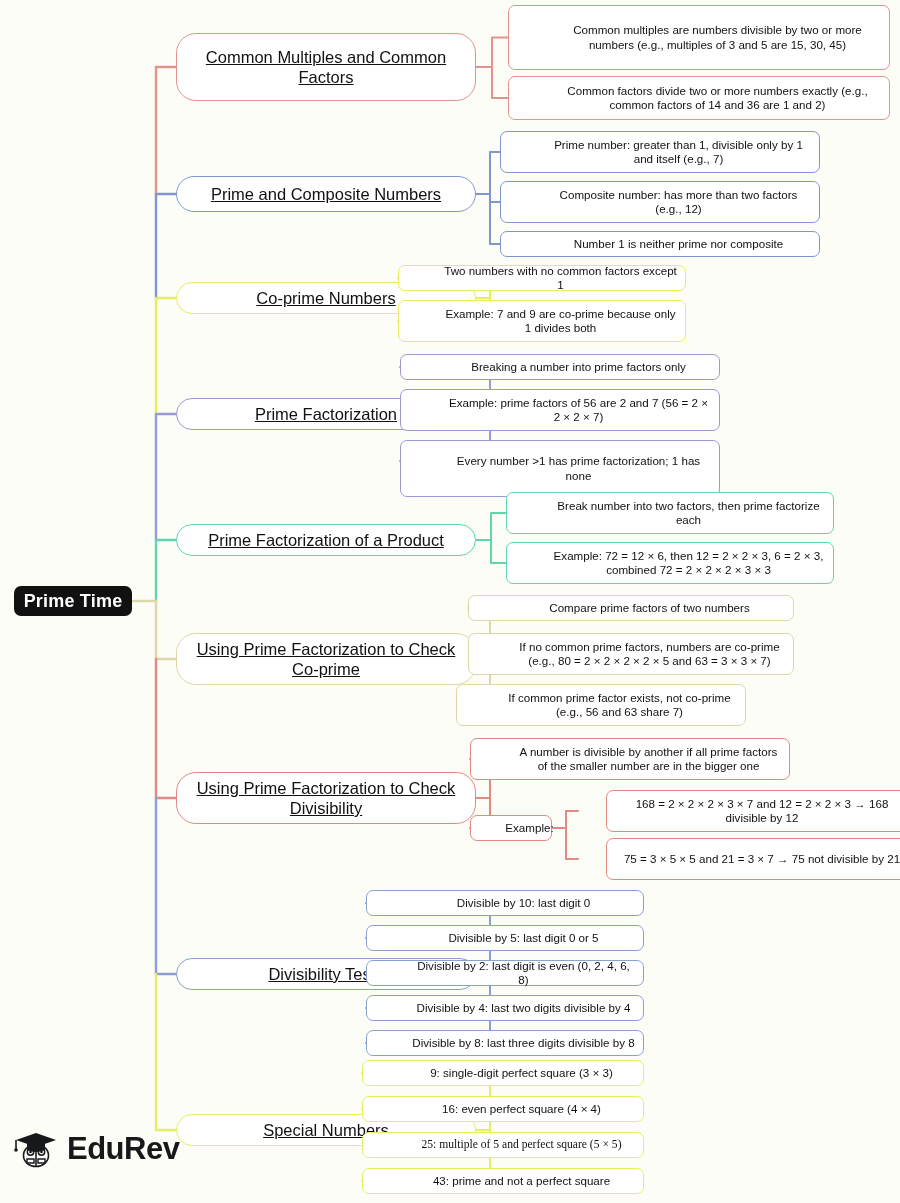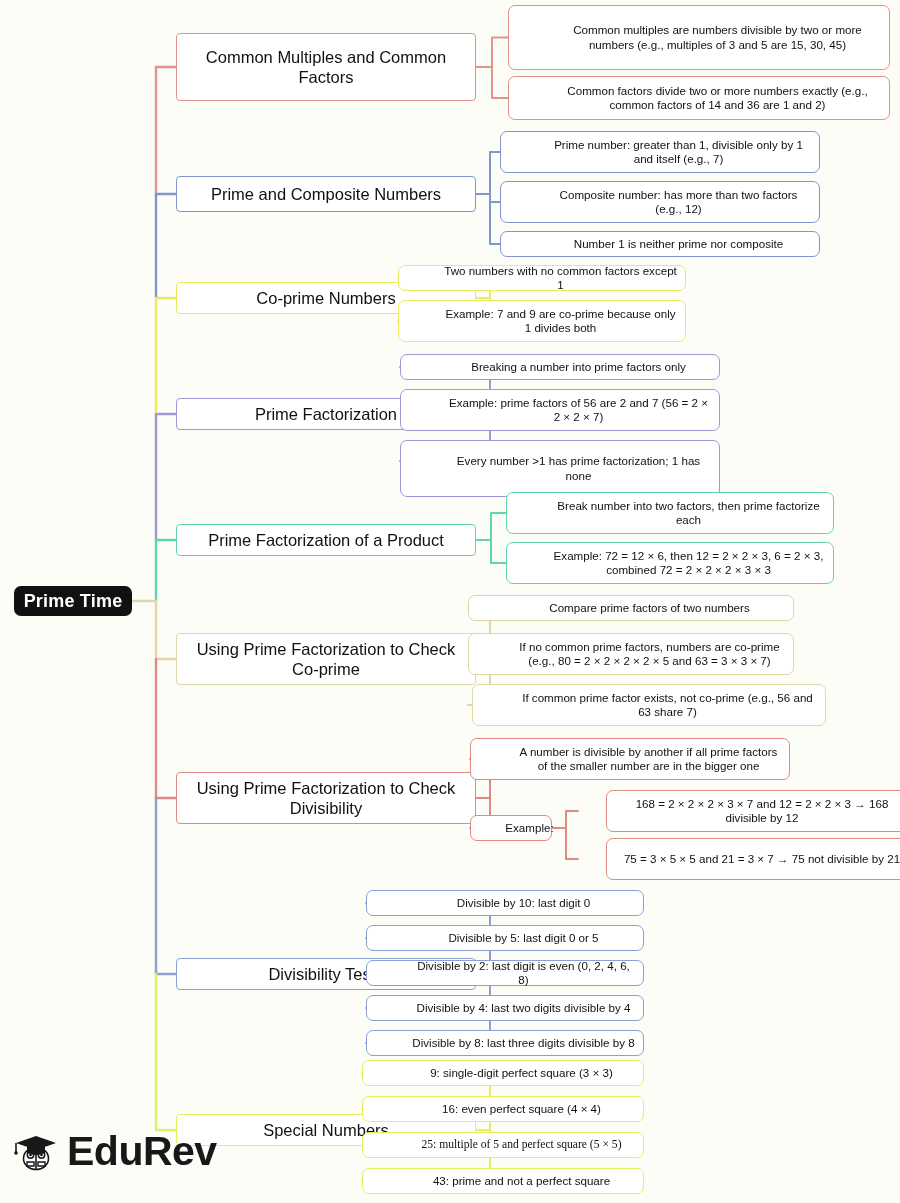--- a/index.html
+++ b/index.html
@@ -3,30 +3,30 @@
 <meta charset="utf-8">
 <style>
   html,body{margin:0;padding:0;background:#fdfdf8;}
   body{font-family:"Liberation Sans",sans-serif;}
   #stage{position:relative;width:900px;height:1203px;background:#fdfdf8;overflow:hidden;}
   svg#links{position:absolute;left:0;top:0;width:900px;height:1203px;pointer-events:none;}
 
   .node{position:absolute;box-sizing:border-box;display:flex;align-items:center;justify-content:center;
         text-align:center;border-radius:7px;background:#ffffff;border:1.6px solid #ccc;
         color:#111;line-height:1.22;padding:3px 7px;}
-  .node.l1{font-size:16.5px;border-width:1.8px;border-radius:4px;}
+  .node.l1{font-size:16.5px;border-width:1.8px;border-radius:20px;text-decoration:underline;}
   .node.l2{font-size:11.6px;padding-left:44px;}
   .node.l3{font-size:11.6px;margin-left:28px;}
 
   .root{position:absolute;background:#111111;color:#ffffff;border-radius:7px;
         display:flex;align-items:center;justify-content:center;font-weight:bold;font-size:18px;
         letter-spacing:.2px;}
 
   .logo{position:absolute;left:14px;top:1128px;display:flex;align-items:center;gap:9px;}
-  .logo-text{font-size:41px;font-weight:bold;color:#17181a;letter-spacing:-.5px;font-family:"Liberation Sans",sans-serif;}
+  .logo-text{font-size:31px;font-weight:bold;color:#17181a;letter-spacing:-.5px;font-family:"Liberation Sans",sans-serif;}
 </style>
 </head>
 <body>
 
 <div id="stage">
 
   <svg id="links">
       <path d="M 156 67 H 176" stroke="#e2938c" stroke-width="2.4" fill="none" stroke-linecap="round" stroke-linejoin="round"></path>
       <path d="M 156 194 H 176" stroke="#8096cc" stroke-width="2.4" fill="none" stroke-linecap="round" stroke-linejoin="round"></path>
       <path d="M 156 298 H 176" stroke="#e9ec5e" stroke-width="2.4" fill="none" stroke-linecap="round" stroke-linejoin="round"></path>
@@ -134,21 +134,21 @@
       </div>
       <div class="node l1" style="left: 176px; top: 633px; width: 300px; height: 52px; border-color: rgb(222, 215, 168);">
         <span>Using Prime Factorization to Check Co-prime</span>
       </div>
       <div class="node l2" style="left: 468px; top: 595px; width: 326px; height: 26px; border-color: rgb(222, 215, 168);">
         <span>Compare prime factors of two numbers</span>
       </div>
       <div class="node l2" style="left: 468px; top: 633px; width: 326px; height: 42px; border-color: rgb(222, 215, 168); align-items: center;">
         <span>If no common prime factors, numbers are co-prime (e.g., 80 = 2 × 2 × 2 × 2 × 5 and 63 = 3 × 3 × 7)</span>
       </div>
-      <div class="node l2" style="left: 472px; top: 684px; width: 354px; height: 42px; border-color: rgb(222, 215, 168); justify-content: flex-end;">
+      <div class="node l2" style="left: 456px; top: 684px; width: 290px; height: 42px; border-color: rgb(222, 215, 168); justify-content: flex-end;">
         <span>If common prime factor exists, not co-prime (e.g., 56 and 63 share 7)</span>
       </div>
       <div class="node l1" style="left: 176px; top: 772px; width: 300px; height: 52px; border-color: rgb(224, 138, 132);">
         <span>Using Prime Factorization to Check Divisibility</span>
       </div>
       <div class="node l2" style="left: 470px; top: 738px; width: 320px; height: 42px; border-color: rgb(224, 138, 132);">
         <span>A number is divisible by another if all prime factors of the smaller number are in the bigger one</span>
       </div>
       <div class="node l2" style="left: 470px; top: 815px; width: 82px; height: 26px; border-color: rgb(224, 138, 132);">
         <span>Example:</span>

